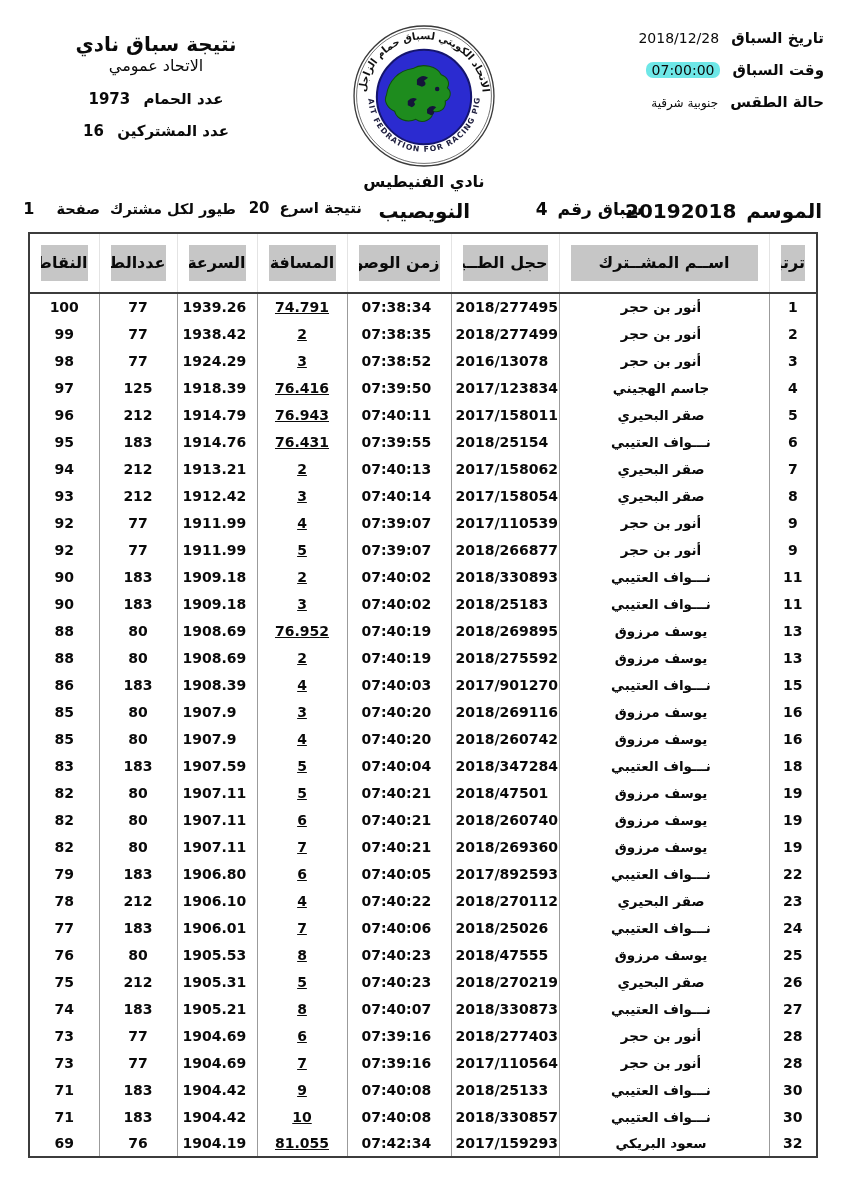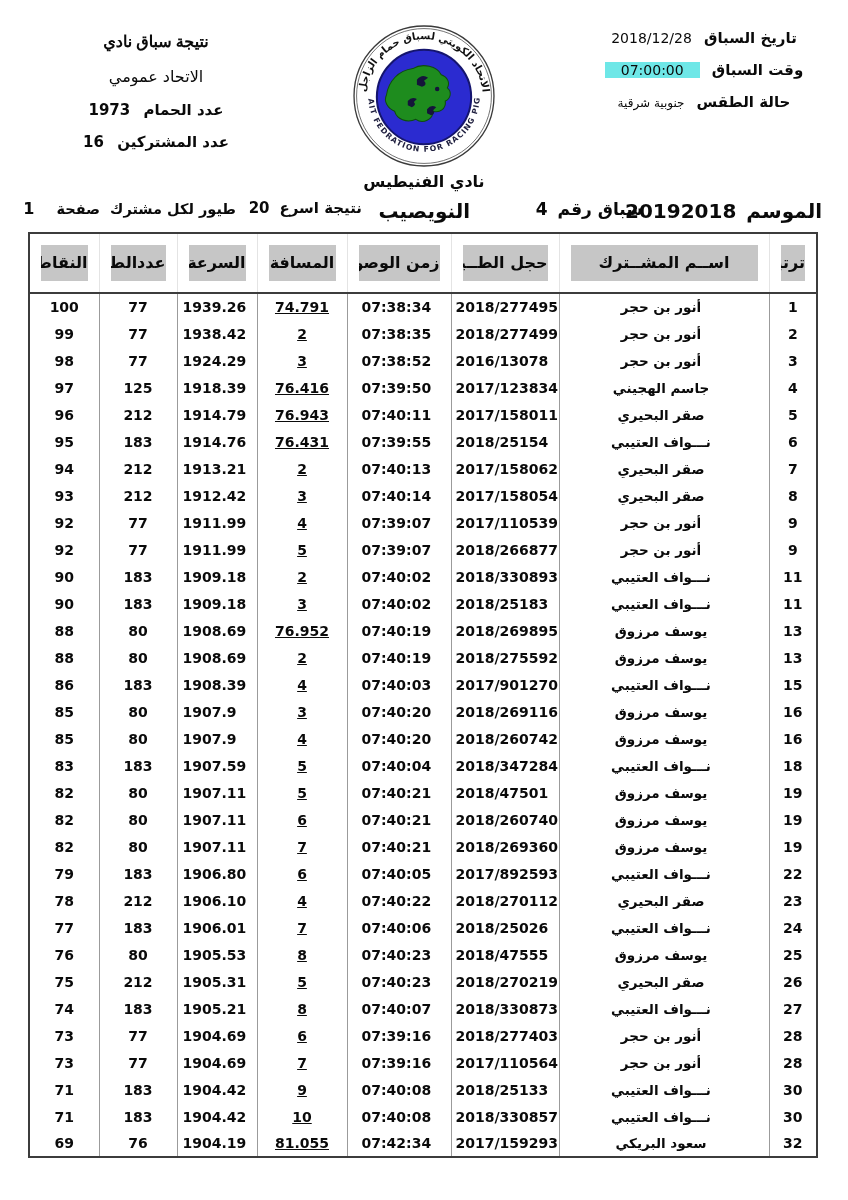--- a/index.html
+++ b/index.html
@@ -23,35 +23,35 @@
     background:#fff;
     overflow:hidden;
     direction:rtl;
   }
 
   
   .hdr-left{
     position:absolute;top:32px;left:42px;width:228px;
     text-align:center;direction:rtl;
   }
-  .hdr-left .l1{font-size:16px;font-weight:700;margin-bottom:16px;font-family:Liberation Serif, serif;}
+  .hdr-left .l1{font-size:20px;font-weight:700;}
   .hdr-left .l2{font-size:16px;font-weight:400;margin-bottom:15px;}
   .hdr-left .l3,.hdr-left .l4{font-size:15px;font-weight:700;margin-bottom:14px;}
   .hdr-left .val{margin-right:8px;font-weight:700;}
 
   .hdr-right{
     position:absolute;top:28px;right:24px;width:240px;
     text-align:right;direction:rtl;
   }
-  .hdr-right .line{margin-bottom:13px;white-space:nowrap;text-align:center;}
+  .hdr-right .line{margin-bottom:13px;white-space:nowrap;}
   .hdr-right .lbl{font-size:15px;font-weight:700;}
   .hdr-right .val{font-size:14px;font-weight:400;margin-right:7px;}
   .hdr-right .val.small{font-size:12px;}
   .hdr-right .unit{font-size:11px;font-weight:400;margin-right:3px;}
-  .time-hl{background:var(--time-hl);padding:0 16px;}
+  .time-hl{background:var(--time-hl);padding:0 6px;border-radius:7px;}
   .num{direction:ltr;unicode-bidi:isolate;}
 
   
   .logo-wrap{
     position:absolute;top:24px;left:50%;transform:translateX(-50%);
     width:144px;height:144px;
   }
   .logo-outer{fill:none;stroke:var(--ring-border);stroke-width:1.3;}
   .logo-outer2{fill:none;stroke:var(--ring-border);stroke-width:0.7;}
   .logo-disc{fill:var(--disc-color);stroke:#15156e;stroke-width:2;}

